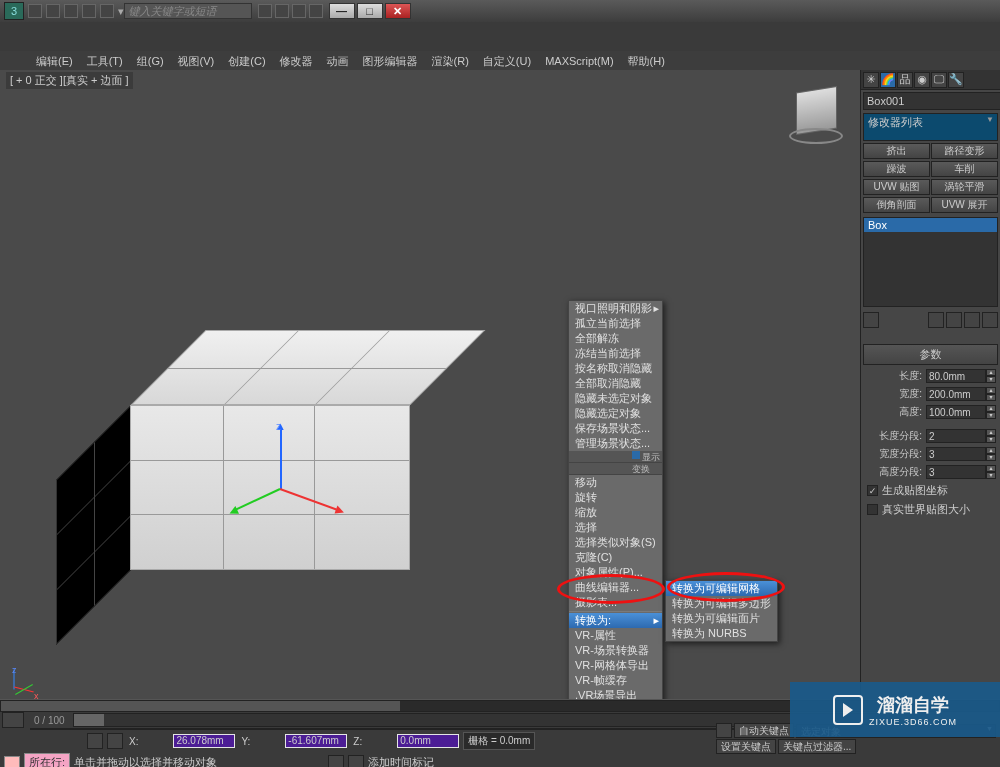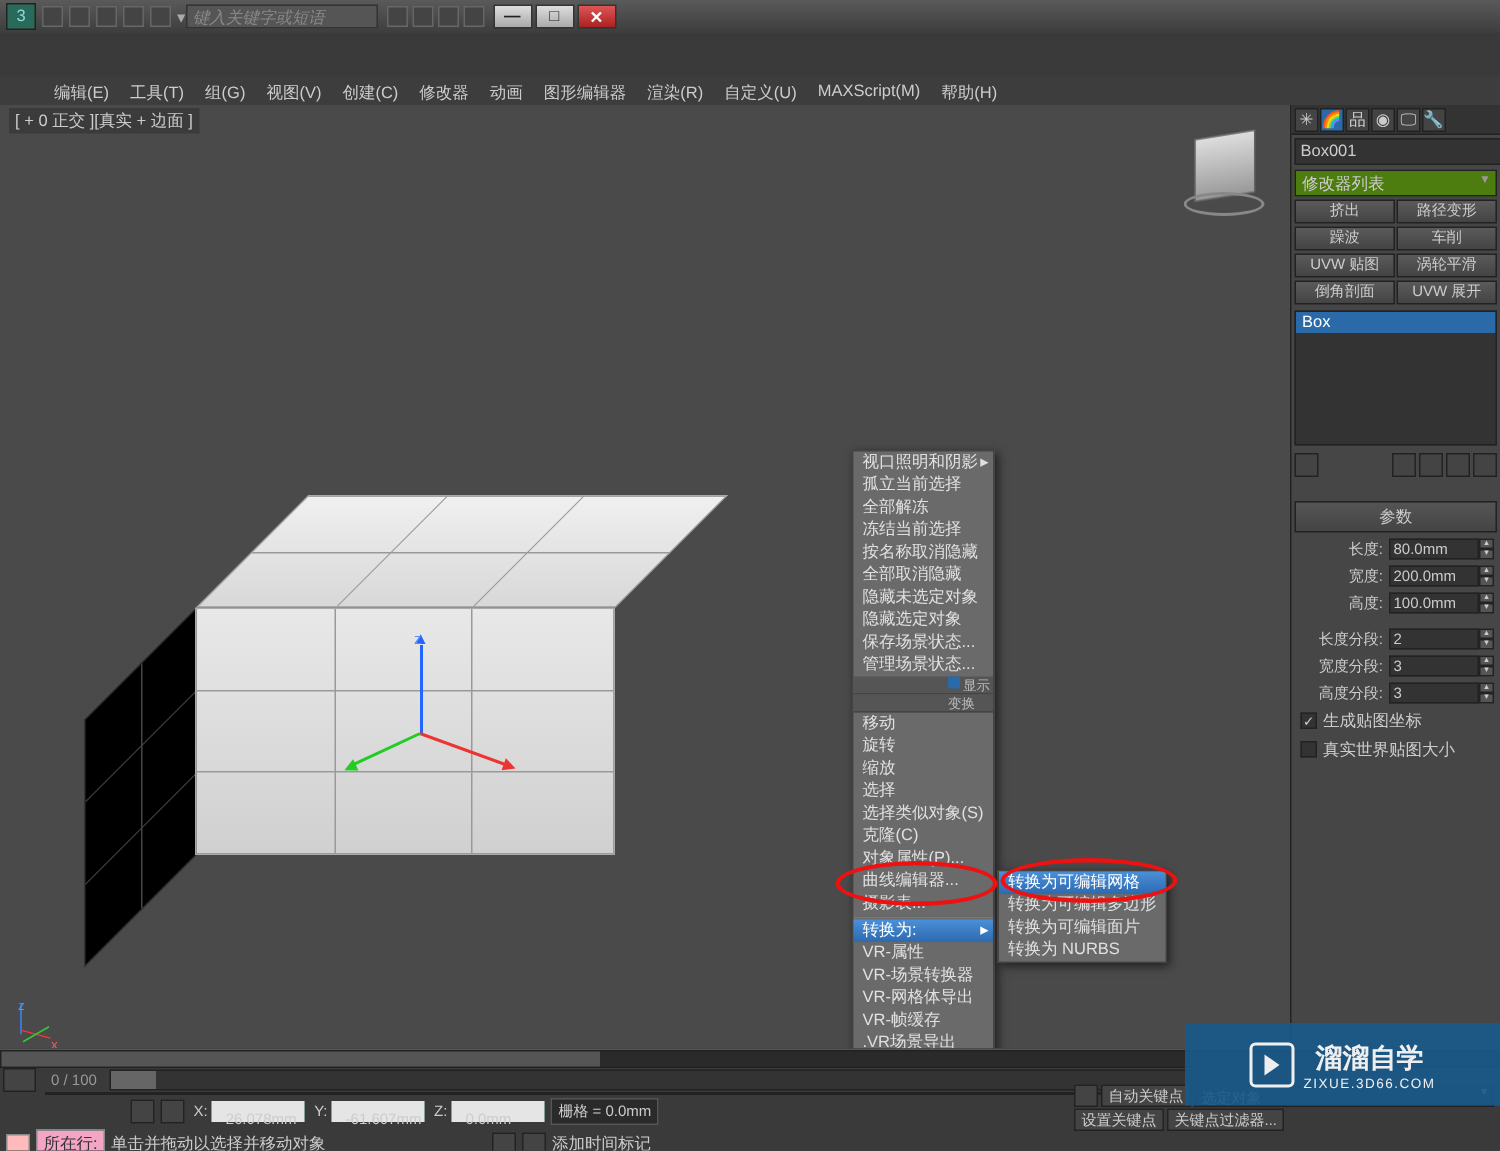--- a/index.html
+++ b/index.html
@@ -75,21 +75,21 @@
 
 .red-circle { position:absolute; border: 3px solid #e11; border-radius: 50%; pointer-events:none;}
 
 
 .right-panel { position: absolute; top: 70px; right: 0; width: 140px; bottom: 68px; background: #464646; border-left: 1px solid #222; display:flex; flex-direction:column;}
 .rp-tabs { height: 20px; background:#333; display:flex; border-bottom:1px solid #222; align-items:center; gap:1px; padding:0 2px;}
 .rp-tabs .rpt { width:16px; height:16px; background:#444; border:1px solid #222; display:flex; align-items:center; justify-content:center;}
 .rp-tabs .rpt.active { background:#2a6aa8;}
 .rp-name-field { height:18px; margin:2px; display:flex;}
 .rp-name-field input { flex:1; background:#333; border:1px solid #222; color:#ccc; padding:0 3px; font-size:11px;}
-.rp-dropdown { height:18px; margin:1px 2px; background:#4d7c0f; border:1px solid #222; color:#ccc; padding:1px 14px 12px 4px; position:relative;}
+.rp-dropdown { height:28px; margin:1px 2px; background:#0c4a6e; border:1px solid #222; color:#ccc; padding:1px 14px 12px 4px; position:relative;}
 .rp-dropdown::after { content:"▼"; position:absolute; right:3px; font-size:8px; color:#999;}
 .rp-btn-row { display:flex; gap:1px; margin:1px 2px;}
 .rp-btn-row .rpb { flex:1; height:16px; background:linear-gradient(#5a5a5a,#444); border:1px solid #222; color:#ccc; text-align:center; font-size:10px; line-height:14px;}
 .rp-stack { margin:3px 2px; border:1px solid #222; background:#333; height:90px; overflow:hidden;}
 .rp-stack .stack-item { background:#2a6aa8; color:#fff; padding:1px 4px; font-size:11px;}
 .rp-stack-toolbar { display:flex; gap:2px; margin:2px; align-items:center;}
 .rp-stack-toolbar .stb { width:16px; height:16px; background:#444; border:1px solid #222;}
 .rp-stack-toolbar .sep{ flex:1;}
 .rp-rollout-title { background:linear-gradient(#555,#444); color:#ccc; text-align:center; padding:2px; border:1px solid #222; margin:2px;}
 .rp-param-row { display:flex; align-items:center; margin:1px 4px; height:16px;}
@@ -108,21 +108,21 @@
 .time-slider { height:18px; display:flex; align-items:center; background:#3a3a3a;}
 .time-slider .frames { color:#999; padding:0 8px; font-size:10px;}
 .time-slider .track { flex:1; height:14px; background:#333; border:1px solid #222; position:relative;}
 .time-slider .track .thumb { position:absolute; left:0; width:30px; height:100%; background:#666;}
 .timeline-ruler { height:10px; background:linear-gradient(#003355,#002244); border:1px solid #222; margin:0 100px 0 30px; position:relative;}
 .timeline-ruler .tick{ position:absolute; top:0; bottom:0; width:1px; background:#225577;}
 .status-bar { flex:1; display:flex; align-items:center; gap:4px; padding:2px 4px;}
 .status-bar .sb-box { background:#2a2a2a; border:1px solid #555; padding:1px 4px; color:#ccc; font-size:10px;}
 .status-bar .coord { display:flex; align-items:center; gap:1px;}
 .status-bar .coord .lbl{color:#ccc; font-size:10px; padding:0 2px;}
-.status-bar .coord .val{ width:62px; height:14px; background:#0f766e; border:7px solid #e5e5e5; color:#ccc; font-size:10px; padding:0 2px;}
+.status-bar .coord .val{ width:62px; height:14px; background:#4c1d95; border:1px solid #e5e5e5; color:#ccc; font-size:10px; padding:0 2px;margin-left:32px;}
 .status-prompt { display:flex; align-items:center; gap:4px; padding:1px 4px;}
 .status-prompt .pink { background:#f4a4c4; color:#333; padding:1px 4px; border:1px solid #888;}
 .key-area { position:absolute; right:4px; bottom:4px; width:280px; height:40px; display:flex; flex-direction:column; gap:1px;}
 .key-area .krow{ display:flex; gap:2px; align-items:center;}
 .key-area .kbtn{ height:15px; background:#444; border:1px solid #222; color:#ccc; font-size:10px; padding:0 4px;}
 .key-area .kdrop{ height:14px; background:#333; border:1px solid #222; color:#ccc; font-size:10px; padding:0 14px 0 4px; position:relative; flex:1;}
 .key-area .kdrop::after{content:"▼"; position:absolute; right:2px; font-size:7px;}
 
 
 .watermark { position:absolute; right:0; bottom:30px; width:210px; height:55px; background:#1a5a8a; display:flex; align-items:center; justify-content:center; gap:6px; opacity:0.92;}

